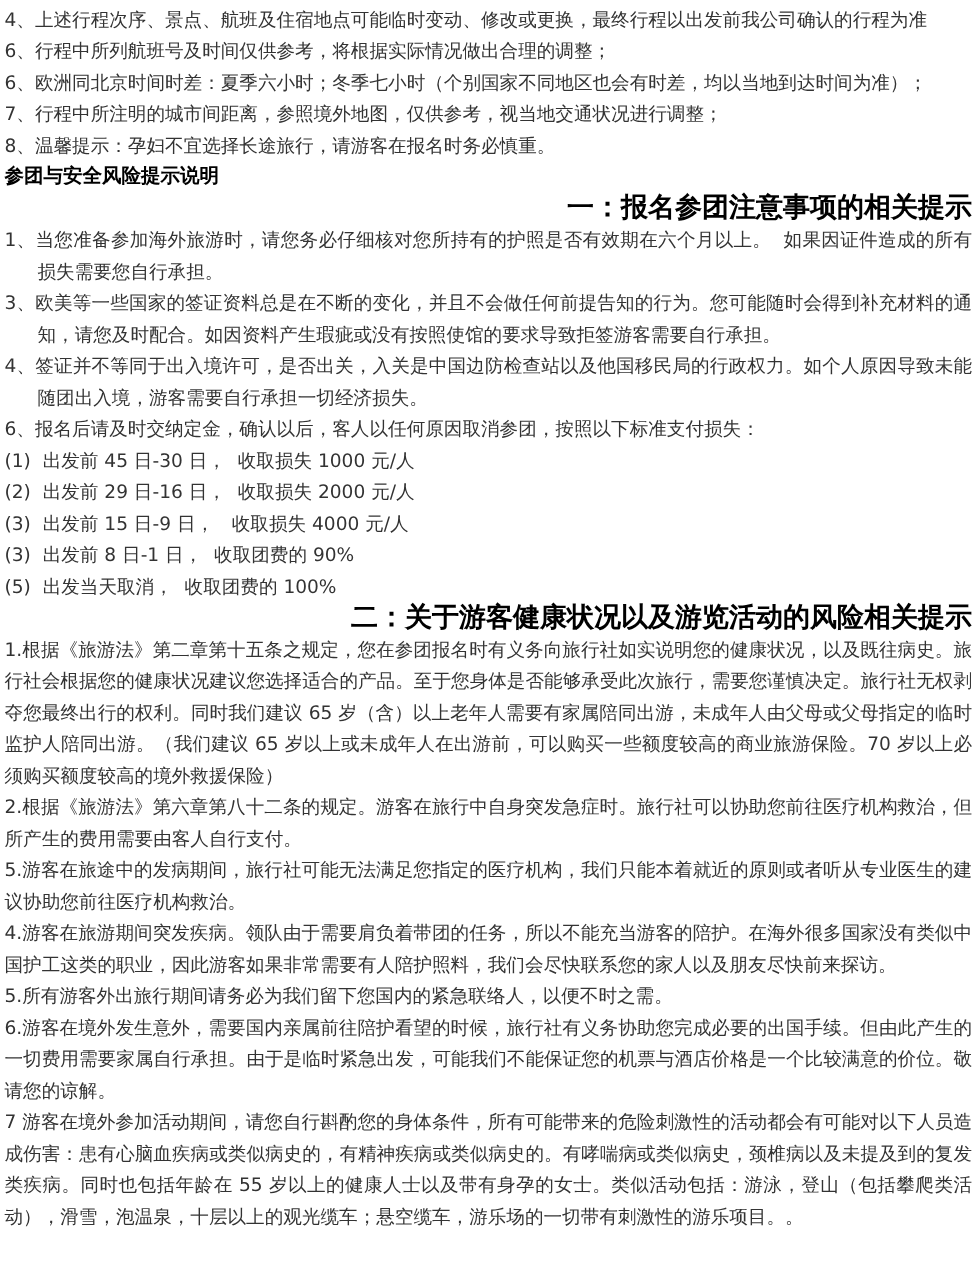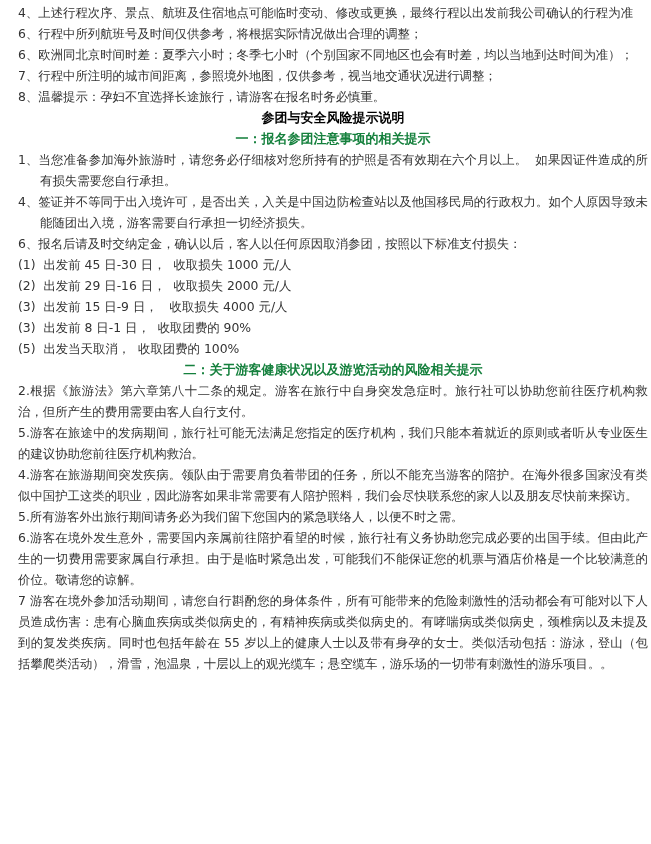--- a/index.html
+++ b/index.html
@@ -16,64 +16,64 @@
     line-height: 21px;
     color: #333333;
   }
   .doc {
     padding: 2px 3px 0 3px;
   }
   .line {
     text-align: justify;
     white-space: pre-wrap;
     word-break: break-all;
-    margin-left: 15px;
   }
   .hang {
     padding-left: 22px;
     text-indent: -22px;
   }
   .title {
-    text-align: center;
     font-weight: bold;
     color: #000000;
     font-size: 13px;
   }
   .heading {
     font-weight: bold;
-    color: #15803d;
-    font-size: 13px;
-    text-align: center;
+    color: #000000;
+    font-size: 18px;
+    text-align: right;
   }
 </style>
 </head>
 <body>
 
 <div class="doc">
 
   <div class="line hang">4、上述行程次序、景点、航班及住宿地点可能临时变动、修改或更换，最终行程以出发前我公司确认的行程为准</div>
   <div class="line hang">6、行程中所列航班号及时间仅供参考，将根据实际情况做出合理的调整；</div>
   <div class="line hang">6、欧洲同北京时间时差：夏季六小时；冬季七小时（个别国家不同地区也会有时差，均以当地到达时间为准）；</div>
   <div class="line hang">7、行程中所注明的城市间距离，参照境外地图，仅供参考，视当地交通状况进行调整；</div>
   <div class="line hang">8、温馨提示：孕妇不宜选择长途旅行，请游客在报名时务必慎重。</div>
 
   <div class="line title">参团与安全风险提示说明</div>
 
   <div class="line heading">一：报名参团注意事项的相关提示</div>
   <div class="line hang">1、当您准备参加海外旅游时，请您务必仔细核对您所持有的护照是否有效期在六个月以上。  如果因证件造成的所有损失需要您自行承担。</div>
+  <div class="line hang">3、欧美等一些国家的签证资料总是在不断的变化，并且不会做任何前提告知的行为。您可能随时会得到补充材料的通知，请您及时配合。如因资料产生瑕疵或没有按照使馆的要求导致拒签游客需要自行承担。</div>
   <div class="line hang">4、签证并不等同于出入境许可，是否出关，入关是中国边防检查站以及他国移民局的行政权力。如个人原因导致未能随团出入境，游客需要自行承担一切经济损失。</div>
   <div class="line hang">6、报名后请及时交纳定金，确认以后，客人以任何原因取消参团，按照以下标准支付损失：</div>
 
   <div class="line">(1)  出发前 45 日-30 日，  收取损失 1000 元/人</div>
   <div class="line">(2)  出发前 29 日-16 日，  收取损失 2000 元/人</div>
   <div class="line">(3)  出发前 15 日-9 日，   收取损失 4000 元/人</div>
   <div class="line">(3)  出发前 8 日-1 日，  收取团费的 90%</div>
   <div class="line">(5)  出发当天取消，  收取团费的 100%</div>
 
   <div class="line heading">二：关于游客健康状况以及游览活动的风险相关提示</div>
+  <div class="line">1.根据《旅游法》第二章第十五条之规定，您在参团报名时有义务向旅行社如实说明您的健康状况，以及既往病史。旅行社会根据您的健康状况建议您选择适合的产品。至于您身体是否能够承受此次旅行，需要您谨慎决定。旅行社无权剥夺您最终出行的权利。同时我们建议 65 岁（含）以上老年人需要有家属陪同出游，未成年人由父母或父母指定的临时监护人陪同出游。（我们建议 65 岁以上或未成年人在出游前，可以购买一些额度较高的商业旅游保险。70 岁以上必须购买额度较高的境外救援保险）</div>
   <div class="line">2.根据《旅游法》第六章第八十二条的规定。游客在旅行中自身突发急症时。旅行社可以协助您前往医疗机构救治，但所产生的费用需要由客人自行支付。</div>
   <div class="line">5.游客在旅途中的发病期间，旅行社可能无法满足您指定的医疗机构，我们只能本着就近的原则或者听从专业医生的建议协助您前往医疗机构救治。</div>
   <div class="line">4.游客在旅游期间突发疾病。领队由于需要肩负着带团的任务，所以不能充当游客的陪护。在海外很多国家没有类似中国护工这类的职业，因此游客如果非常需要有人陪护照料，我们会尽快联系您的家人以及朋友尽快前来探访。</div>
   <div class="line">5.所有游客外出旅行期间请务必为我们留下您国内的紧急联络人，以便不时之需。</div>
   <div class="line">6.游客在境外发生意外，需要国内亲属前往陪护看望的时候，旅行社有义务协助您完成必要的出国手续。但由此产生的一切费用需要家属自行承担。由于是临时紧急出发，可能我们不能保证您的机票与酒店价格是一个比较满意的价位。敬请您的谅解。</div>
   <div class="line">7 游客在境外参加活动期间，请您自行斟酌您的身体条件，所有可能带来的危险刺激性的活动都会有可能对以下人员造成伤害：患有心脑血疾病或类似病史的，有精神疾病或类似病史的。有哮喘病或类似病史，颈椎病以及未提及到的复发类疾病。同时也包括年龄在 55 岁以上的健康人士以及带有身孕的女士。类似活动包括：游泳，登山（包括攀爬类活动），滑雪，泡温泉，十层以上的观光缆车；悬空缆车，游乐场的一切带有刺激性的游乐项目。。</div>
 
 </div>
 
 </body></html>

